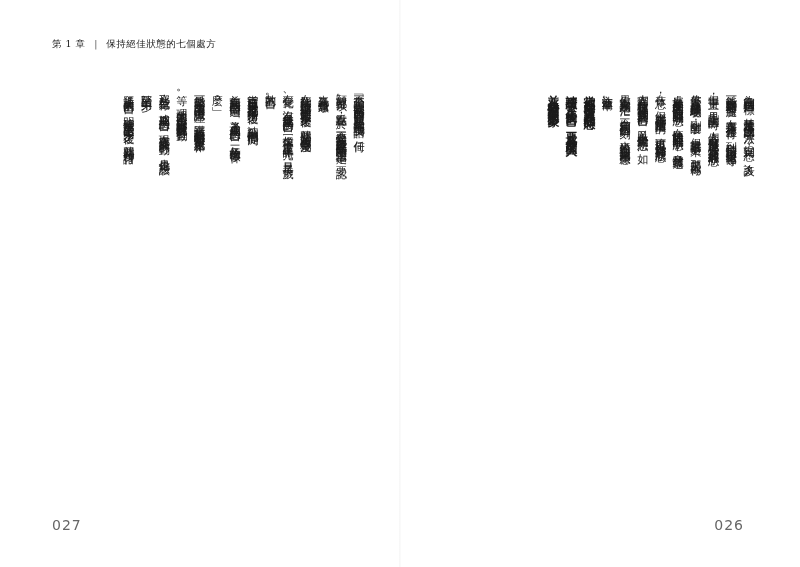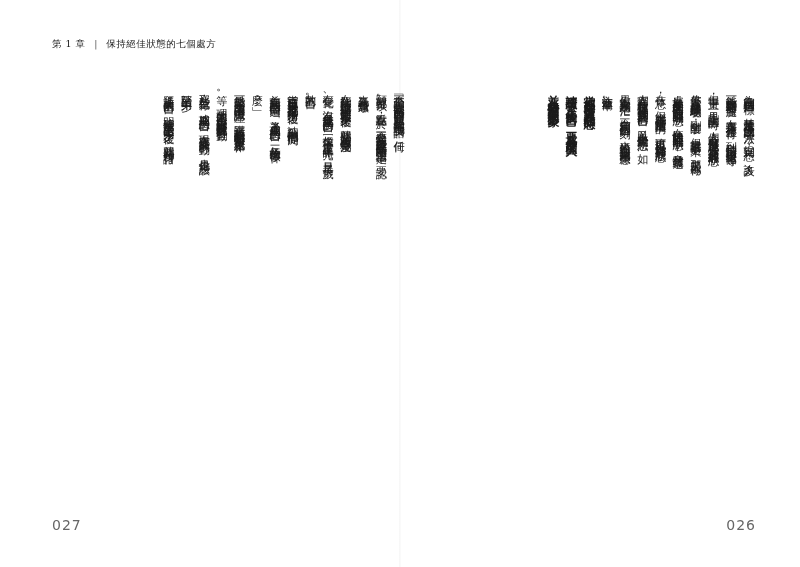--- a/index.html
+++ b/index.html
@@ -56,30 +56,30 @@
   
   .folio {
     position: absolute;
     bottom: 34px;
     font-size: 14px;
     color: #666;
     letter-spacing: 1px;
     font-family: "DejaVu Sans", "Liberation Sans", sans-serif;
   }
   .folio-left { left: 52px; }
-  .folio-right { right: 44px; margin-top: 17px; }
+  .folio-right { right: 56px; margin-top: 17px; }
 
   
   .page {
     position: absolute;
     top: 0;
     height: 567px;
   }
   .page-right { left: 400px; width: 400px; }
-  .page-left  { left: 0;   width: 400px; padding-left: 40px; }
+  .page-left  { left: 0;   width: 400px; }
 
   .vcols {
     position: absolute;
     display: flex;
     flex-direction: row-reverse;   
     align-items: flex-start;
     justify-content: flex-start;
   }
   .page-right .vcols {
     top: 86px;

